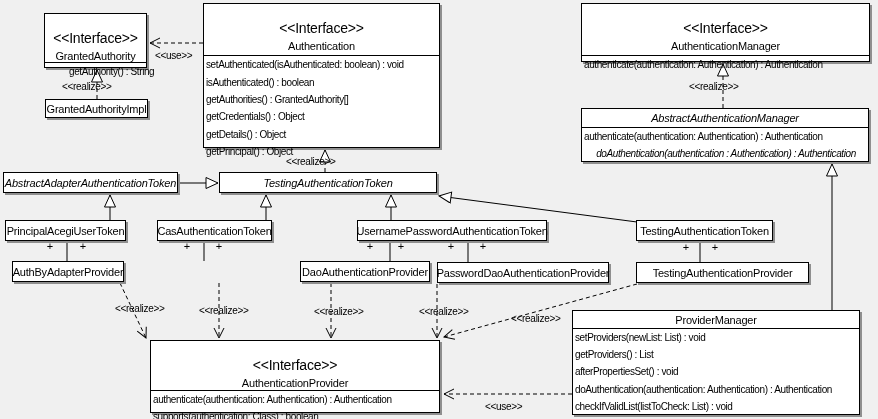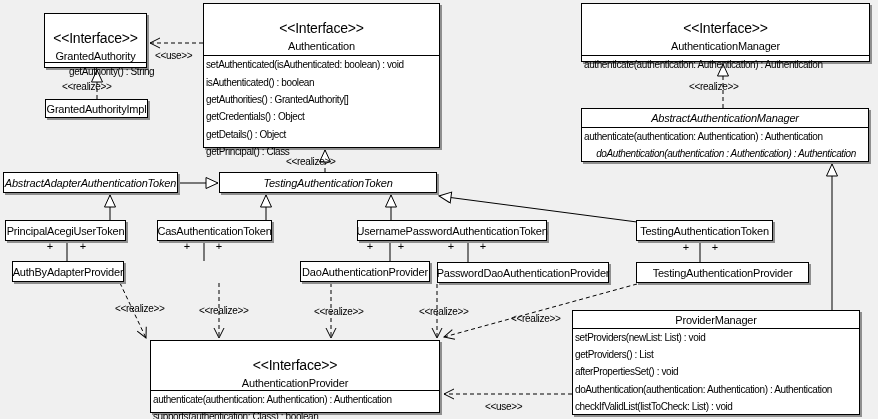--- a/index.html
+++ b/index.html
@@ -77,21 +77,21 @@
     <div class="hdr" style="height:39px;">
       <div class="stereo">&lt;&lt;Interface&gt;&gt;</div>
       <div class="cname">Authentication</div>
     </div>
     <div class="sep"></div>
     <div class="m" style="height:17.4px;">setAuthenticated(isAuthenticated: boolean) : void</div>
     <div class="m" style="height:17.4px;">isAuthenticated() : boolean</div>
     <div class="m" style="height:17.4px;">getAuthorities() : GrantedAuthority[]</div>
     <div class="m" style="height:17.4px;">getCredentials() : Object</div>
     <div class="m" style="height:17.4px;">getDetails() : Object</div>
-    <div class="m" style="height:17.4px;">getPrincipal() : Class</div>
+    <div class="m" style="height:17.4px;">getPrincipal() : Object</div>
   </div>
 
   <div class="box" style="left:581px;top:3px;width:289px;height:59px;">
     <div class="hdr" style="height:39px;">
       <div class="stereo">&lt;&lt;Interface&gt;&gt;</div>
       <div class="cname">AuthenticationManager</div>
     </div>
     <div class="sep"></div>
     <div class="m" style="height:17px;">authenticate(authentication: Authentication) : Authentication</div>
   </div>

